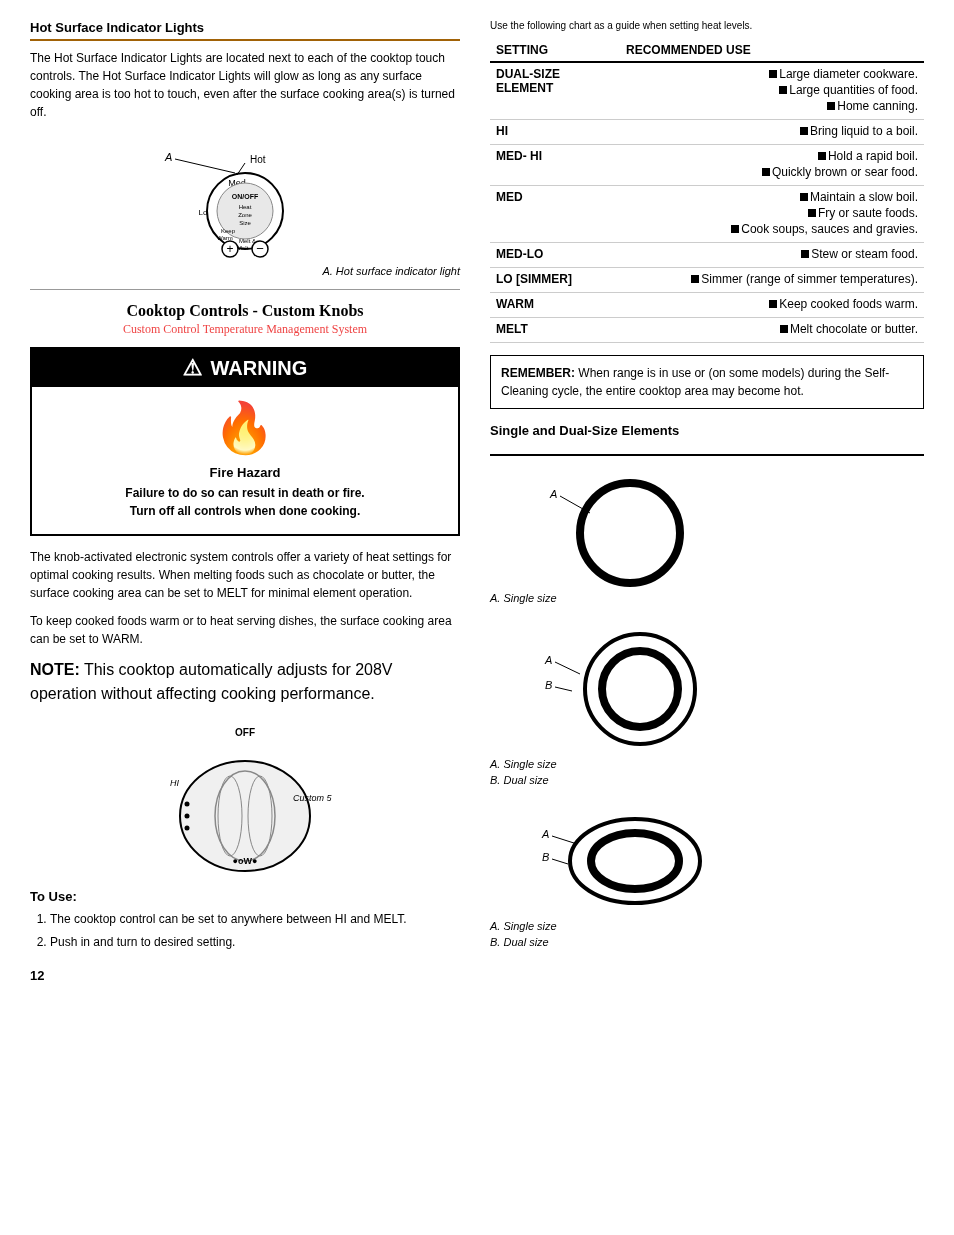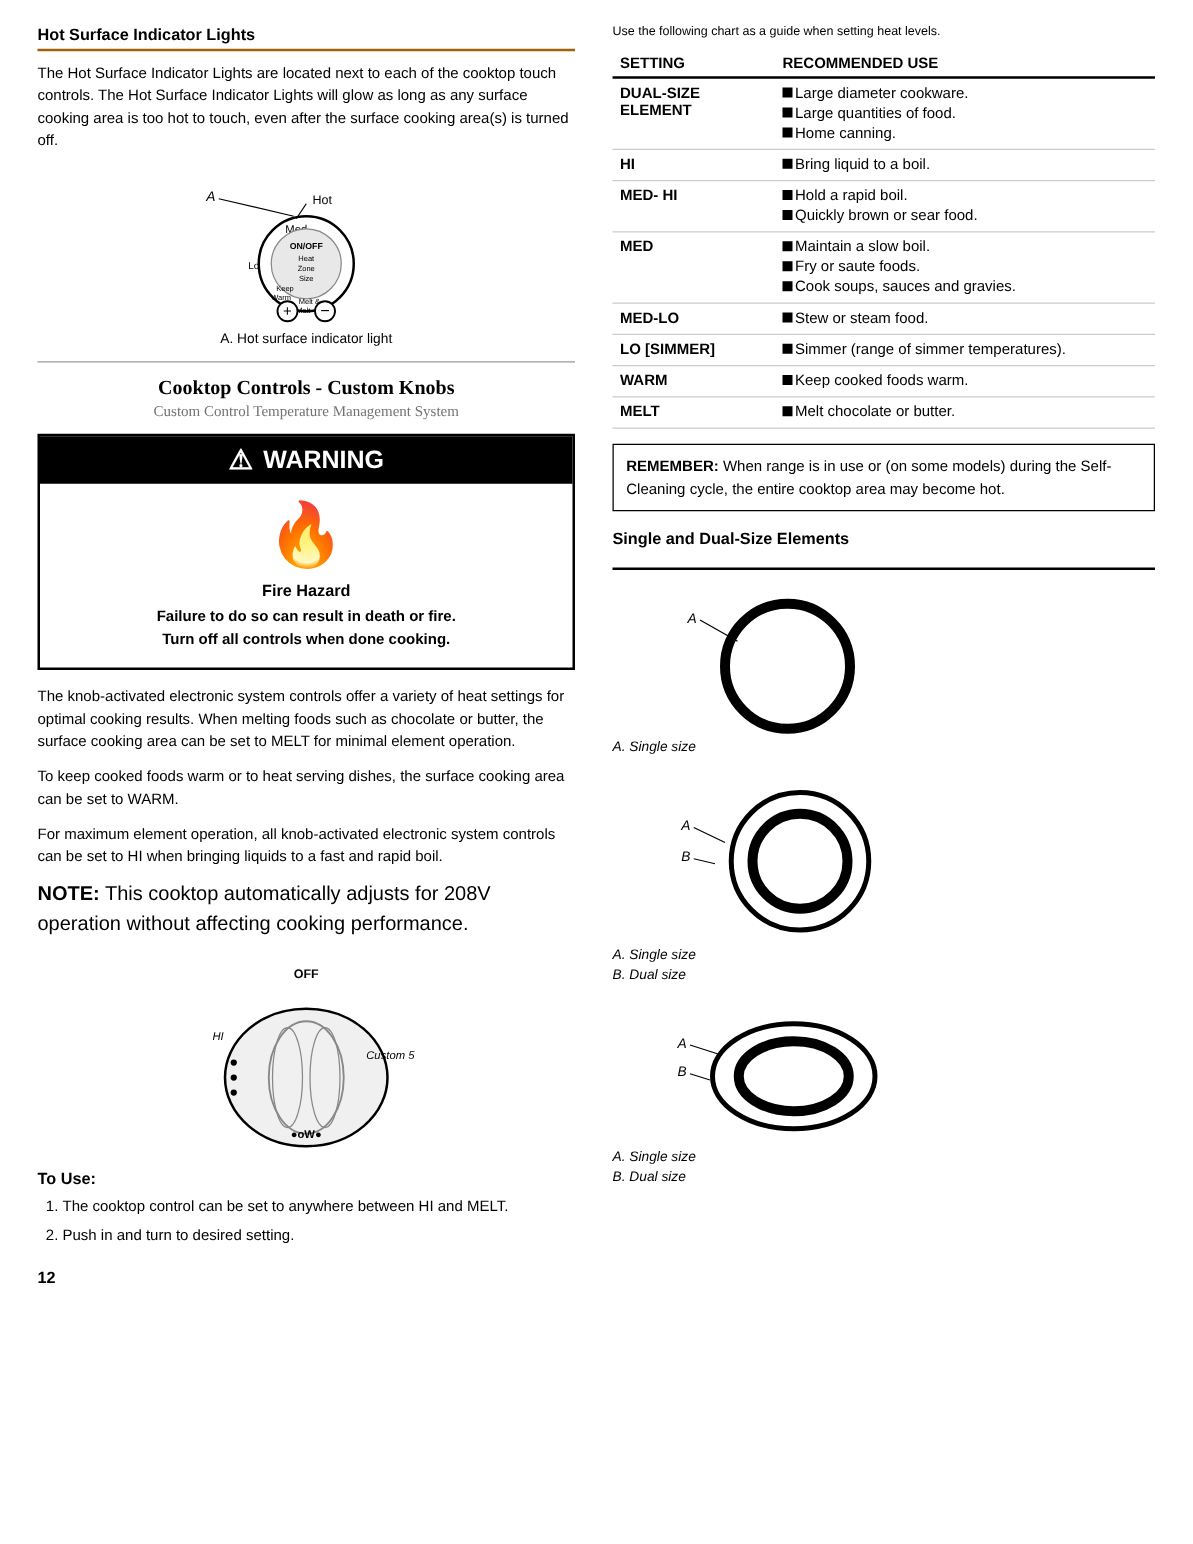--- a/index.html
+++ b/index.html
@@ -37,39 +37,41 @@
       font-size: 12px;
       line-height: 1.5;
       margin-bottom: 10px;
     }
     .diagram-area {
       text-align: center;
       margin: 10px 0;
     }
     .diagram-caption {
       font-size: 11px;
+      font-style: italic;
       margin-top: 4px;
+      text-align: right;
     }
     .divider {
       border: none;
       border-top: 1px solid #999;
       margin: 12px 0;
     }
     .section-heading-center {
       text-align: center;
       font-family: Georgia, serif;
       font-size: 16px;
       font-weight: bold;
       margin-bottom: 2px;
     }
     .section-subheading-center {
       text-align: center;
       font-family: Georgia, serif;
       font-size: 12px;
-      color: #737373;
+      color: #ef4444;
       margin-bottom: 10px;
     }
     .warning-box {
       border: 2px solid #000;
       margin-bottom: 12px;
     }
     .warning-header {
       background: #000;
       color: #fff;
       text-align: center;
@@ -161,20 +163,21 @@
     .bullet-list {
       list-style: none;
       padding: 0;
       margin: 0;
     }
     .bullet-list li {
       display: flex;
       align-items: flex-start;
       gap: 2px;
       margin-bottom: 2px;
+      justify-content: flex-end;
     }
     .bullet-square {
       display: inline-block;
       width: 8px;
       height: 8px;
       background: #000;
       margin-top: 3px;
       flex-shrink: 0;
     }
     .remember-box {
@@ -277,21 +280,20 @@
         <div class="warning-content">
           <span class="fire-icon">🔥</span>
           <p class="warning-fire-hazard">Fire Hazard</p>
           <p class="warning-bold-text">Failure to do so can result in death or fire.</p>
           <p class="warning-bold-text">Turn off all controls when done cooking.</p>
         </div>
       </div>
 
       <p class="body-text">The knob-activated electronic system controls offer a variety of heat settings for optimal cooking results. When melting foods such as chocolate or butter, the surface cooking area can be set to MELT for minimal element operation.</p>
       <p class="body-text">To keep cooked foods warm or to heat serving dishes, the surface cooking area can be set to WARM.</p>
-      <p class="body-text">For maximum element operation, all knob-activated electronic system controls can be set to HI when bringing liquids to a fast and rapid boil.</p>
       <p class="note-text"><strong>NOTE:</strong> This cooktop automatically adjusts for 208V operation without affecting cooking performance.</p>
 
       <div class="diagram-area">
         <svg width="200" height="160" viewBox="0 0 200 160">
 
           <text x="100" y="20" font-size="10" text-anchor="middle" font-weight="bold">OFF</text>
 
           <ellipse cx="100" cy="100" rx="65" ry="55" fill="#f0f0f0" stroke="#000" stroke-width="2"></ellipse>
 
           <ellipse cx="100" cy="100" rx="30" ry="45" fill="none" stroke="#888" stroke-width="1.5"></ellipse>

